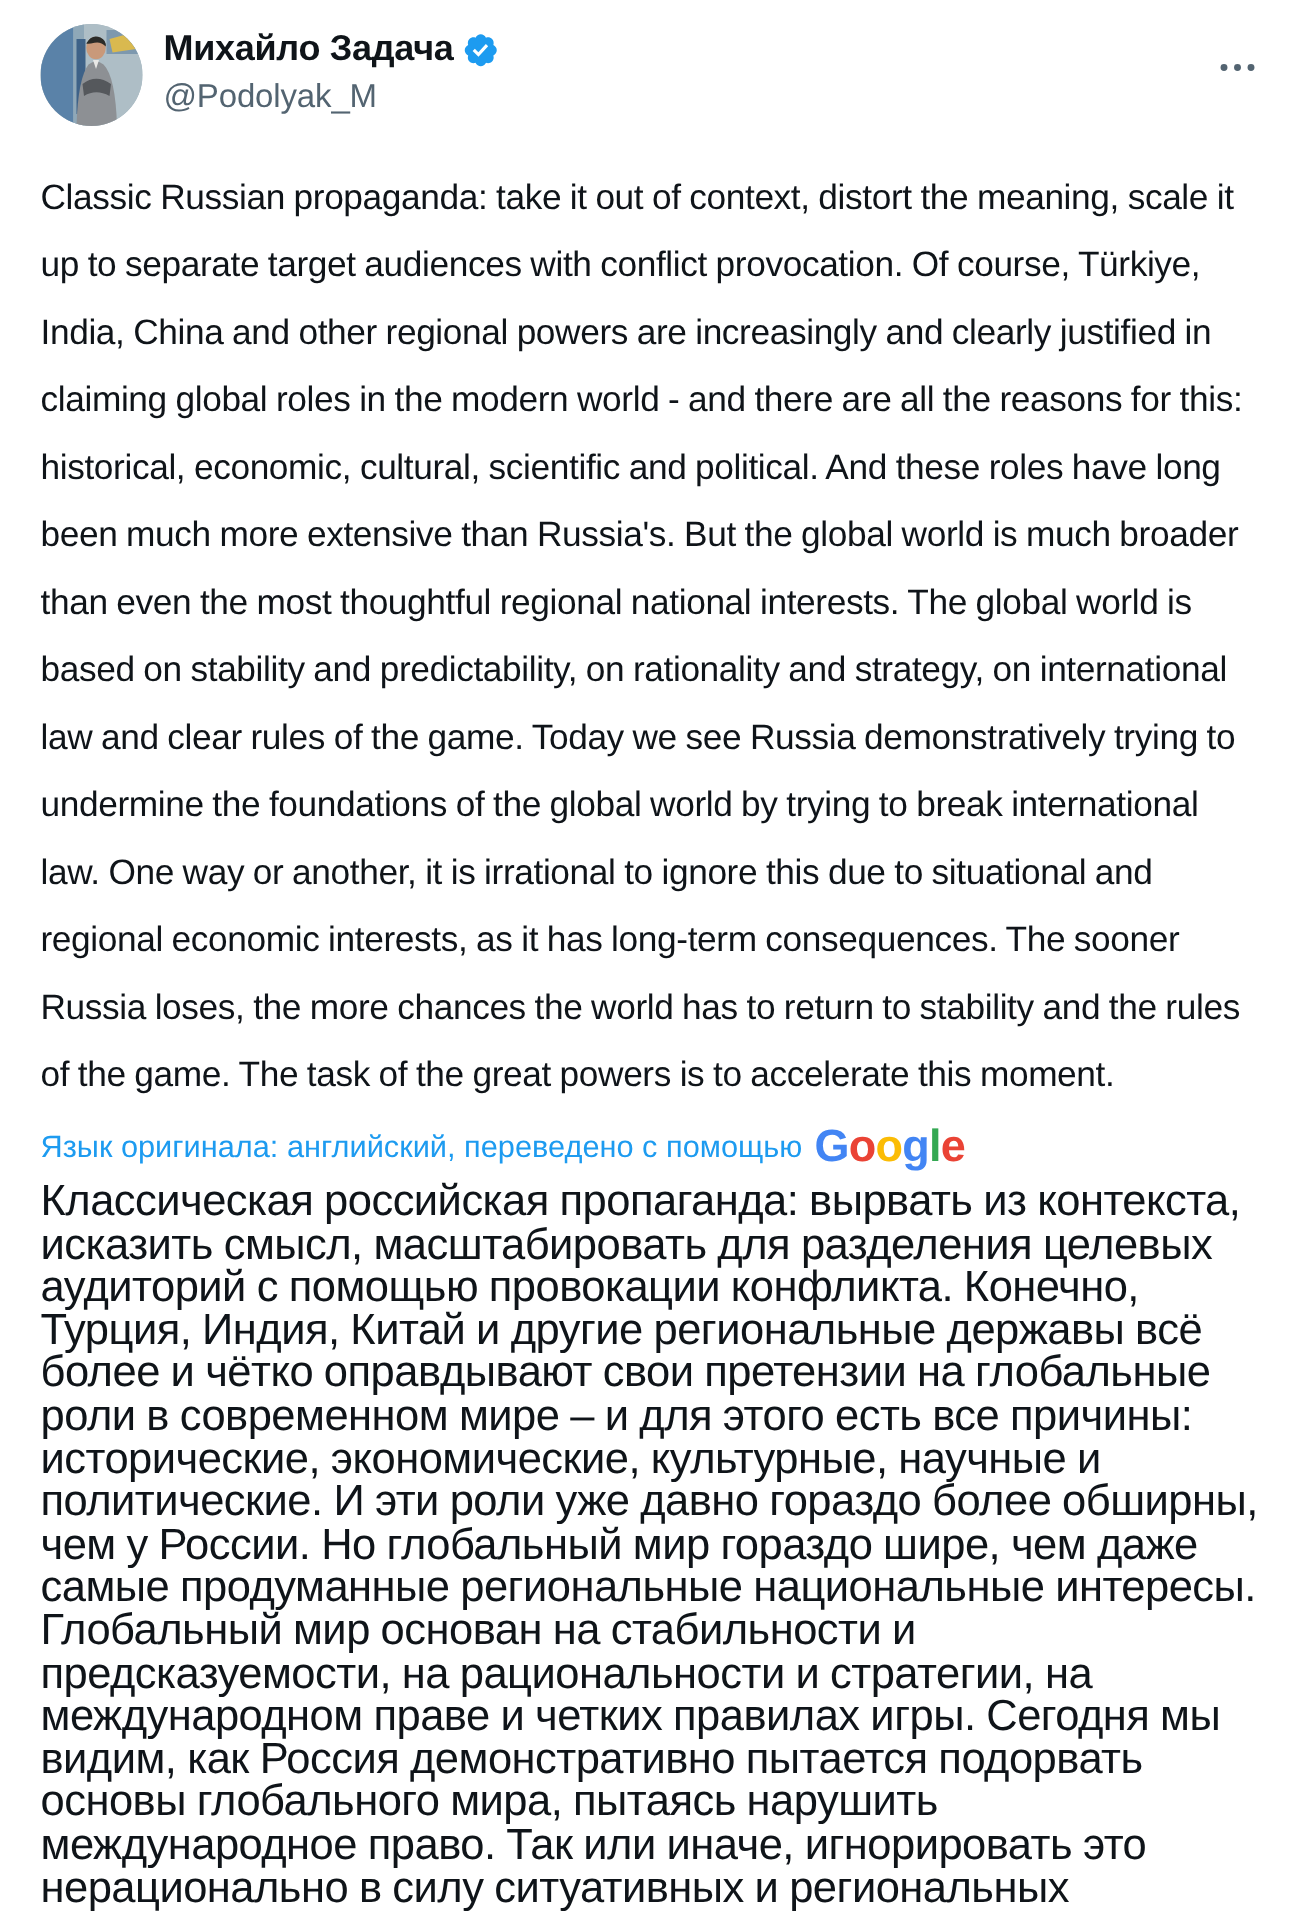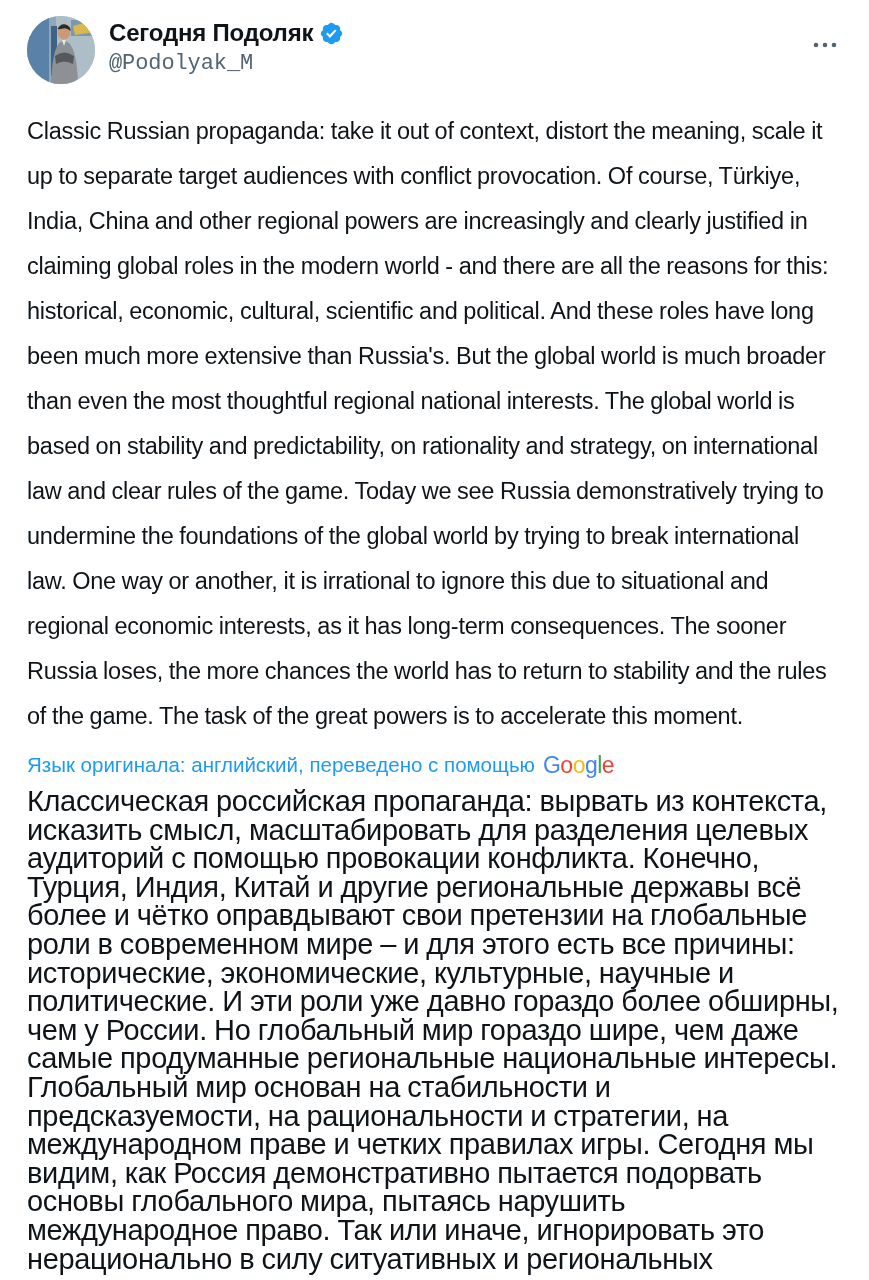--- a/index.html
+++ b/index.html
@@ -36,21 +36,20 @@
     color: #0f1419;
     letter-spacing: -0.2px;
     cursor: pointer;
   }
   .verified { width: 25px; height: 25px; display: inline-block; }
   .handle {
     font-size: 22px;
     color: #536471;
     margin-top: 4px;
     letter-spacing: -0.1px;
-    font-family: Liberation Mono, monospace;
   }
   .more-btn {
     margin-left: auto;
     margin-top: 12px;
     width: 34px; height: 34px;
     display: flex; align-items: center; justify-content: center;
     border-radius: 50%;
     cursor: pointer;
   }
   
@@ -67,22 +66,22 @@
     font-size: 20.5px;
     line-height: 26px;
     color: #1d9bf0;
     display: flex;
     align-items: flex-end;
     flex-wrap: wrap;
     cursor: pointer;
   }
   .google-wordmark {
     margin-left: 8px;
-    font-size: 23px;
-    font-weight: 400;
+    font-size: 30px;
+    font-weight: 700;
     letter-spacing: -0.5px;
   }
   .tweet-text-ru {
     margin-top: 9px;
     font-size: 29px;
     line-height: 28.6px;
     letter-spacing: -0.35px;
     color: #0f1419;
     word-spacing: -0.5px;
   }
@@ -122,21 +121,21 @@
 
         <ellipse cx="37" cy="16" rx="6.5" ry="7.5" fill="#c9997a"></ellipse>
         <path d="M30.5 13 Q34 6.5 40 9 Q44 11 43.5 15 Q40 11.5 36 12.5 Q32 13.5 30.5 13 Z" fill="#2b2b28"></path>
         <path d="M24 68 Q25 36 32 27 Q37 23 42 27 Q50 35 51 68 Z" fill="#8d9094"></path>
         <path d="M28 40 Q37 33 47 40 L46 48 Q37 43 29 48 Z" fill="#55585c"></path>
         <path d="M35 24 L37 30 L39 24 Z" fill="#e8e8e6"></path>
       </svg>
     </div>
     <div class="names">
       <div class="name-row">
-        <span class="display-name">Сегодня Подоляк</span>
+        <span class="display-name">Михайло Задача</span>
         <svg class="verified" viewBox="0 0 24 24">
           <path fill="#1d9bf0" d="M22.25 12c0-1.43-.88-2.67-2.19-3.34.46-1.39.2-2.9-.81-3.91s-2.52-1.27-3.91-.81c-.66-1.31-1.91-2.19-3.34-2.19s-2.67.88-3.33 2.19c-1.4-.46-2.91-.2-3.92.81s-1.26 2.52-.8 3.91c-1.31.67-2.2 1.91-2.2 3.34s.89 2.67 2.2 3.34c-.46 1.39-.21 2.9.8 3.91s2.52 1.26 3.91.81c.67 1.31 1.91 2.19 3.34 2.19s2.68-.88 3.34-2.19c1.39.45 2.9.2 3.91-.81s1.27-2.52.81-3.91c1.31-.67 2.19-1.91 2.19-3.34zm-11.71 4.2L6.8 12.46l1.41-1.42 2.26 2.26 4.8-5.23 1.47 1.36-6.2 6.77z"></path>
         </svg>
       </div>
       <div class="handle">@Podolyak_M</div>
     </div>
     <div class="more-btn">
       <svg width="26" height="26" viewBox="0 0 26 26">
         <circle cx="4" cy="13" r="2.3" fill="#536471"></circle>
         <circle cx="13" cy="13" r="2.3" fill="#536471"></circle>

